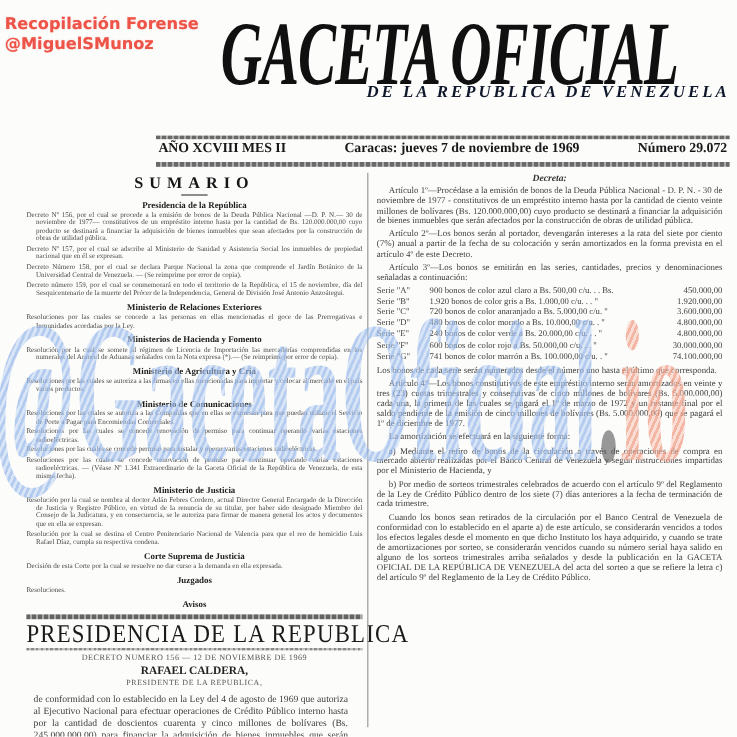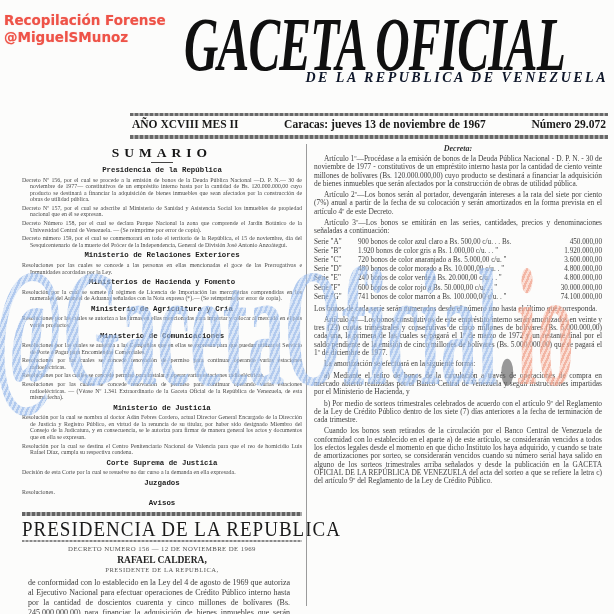--- a/index.html
+++ b/index.html
@@ -34,21 +34,21 @@
     display:flex;justify-content:space-between;
     font-weight:bold;font-size:11.5px;color:#181818;padding:2px 2px 0 2px;box-sizing:border-box;
   }
   
   .col-left{position:absolute;left:22px;top:143px;width:280px;z-index:1;}
   .divider{position:absolute;left:306px;top:144px;height:462px;border-left:1px solid #9b9b9b;z-index:1;}
   .col-right{position:absolute;left:314px;top:143px;width:288px;z-index:1;}
   
   .sumario-title{margin:2px 0 1px 0;text-align:center;font-size:13.5px;font-weight:bold;letter-spacing:5px;color:#161616;}
   .sumario-rule{width:22px;border-top:1.5px solid #444;margin:1px auto 3px auto;}
-  .sec-heading{text-align:center;font-weight:bold;font-size:7.4px;line-height:9px;color:#1c1c1c;margin:3px 0 1.5px 0;font-family:Liberation Mono, monospace;}
+  .sec-heading{text-align:center;font-weight:bold;font-size:7.4px;line-height:9px;color:#1c1c1c;margin:3px 0 1.5px 0;}
   .entry{
     font-size:5.9px;line-height:6.6px;color:#4a4a4a;text-align:justify;
     margin:0 0 2px 0;padding-left:8px;text-indent:-8px;
   }
   .entry.single{text-align:left;}
   
   .thickrule{height:4px;margin:4px 0 2px 0;background:repeating-linear-gradient(90deg,#636363 0 3px,#a8a8a8 3px 5px);}
   .thinrule{height:1.5px;margin:1px 0 3px 0;background:repeating-linear-gradient(90deg,#8a8a8a 0 2px,#c2c2c2 2px 4px);}
   .pres-header{
     margin:0;text-align:center;font-size:19px;line-height:21px;font-weight:normal;
@@ -93,21 +93,21 @@
   </div>
 
   <header class="masthead">
     <div class="gtitle">GACETA OFICIAL</div>
     <div class="gsub">DE LA REPUBLICA DE VENEZUELA</div>
   </header>
 
   <div class="rule rule-top"></div>
   <div class="datebar">
     <span>AÑO XCVIII MES II</span>
-    <span>Caracas: jueves 13 de noviembre de 1967</span>
+    <span>Caracas: jueves 7 de noviembre de 1969</span>
     <span>Número 29.072</span>
   </div>
   <div class="rule rule-bottom"></div>
 
   <section class="col-left">
     <h2 class="sumario-title">SUMARIO</h2>
     <div class="sumario-rule"></div>
     <div id="sumario-sections">
         <div class="sec-heading">Presidencia de la República</div>
         <p class="entry">Decreto Nº 156, por el cual se procede a la emisión de bonos de la Deuda Pública Nacional —D. P. N.— 30 de noviembre de 1977— constitutivos de un empréstito interno hasta por la cantidad de Bs. 120.000.000,00 cuyo producto se destinará a financiar la adquisición de bienes inmuebles que sean afectados por la construcción de obras de utilidad pública.</p>

